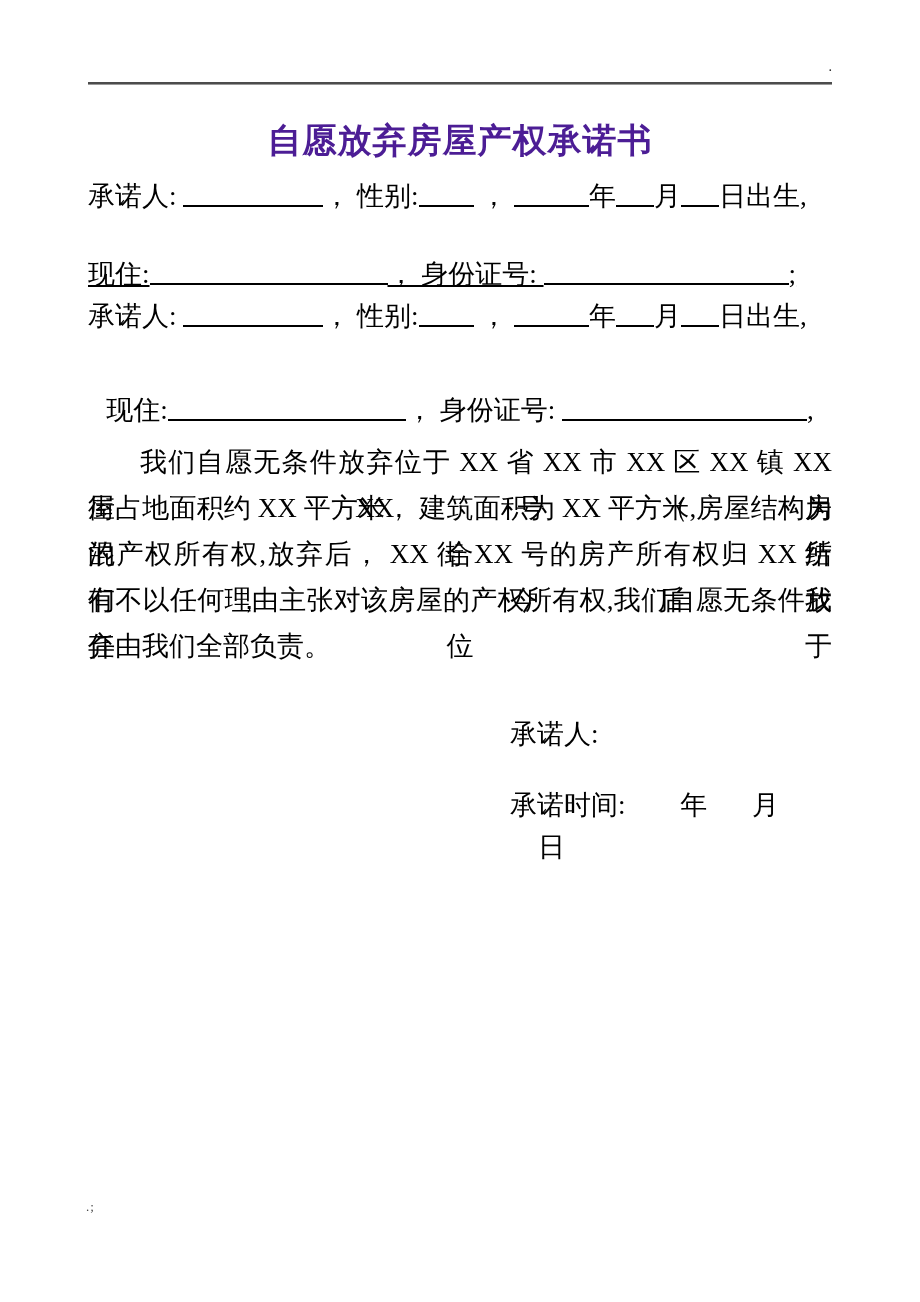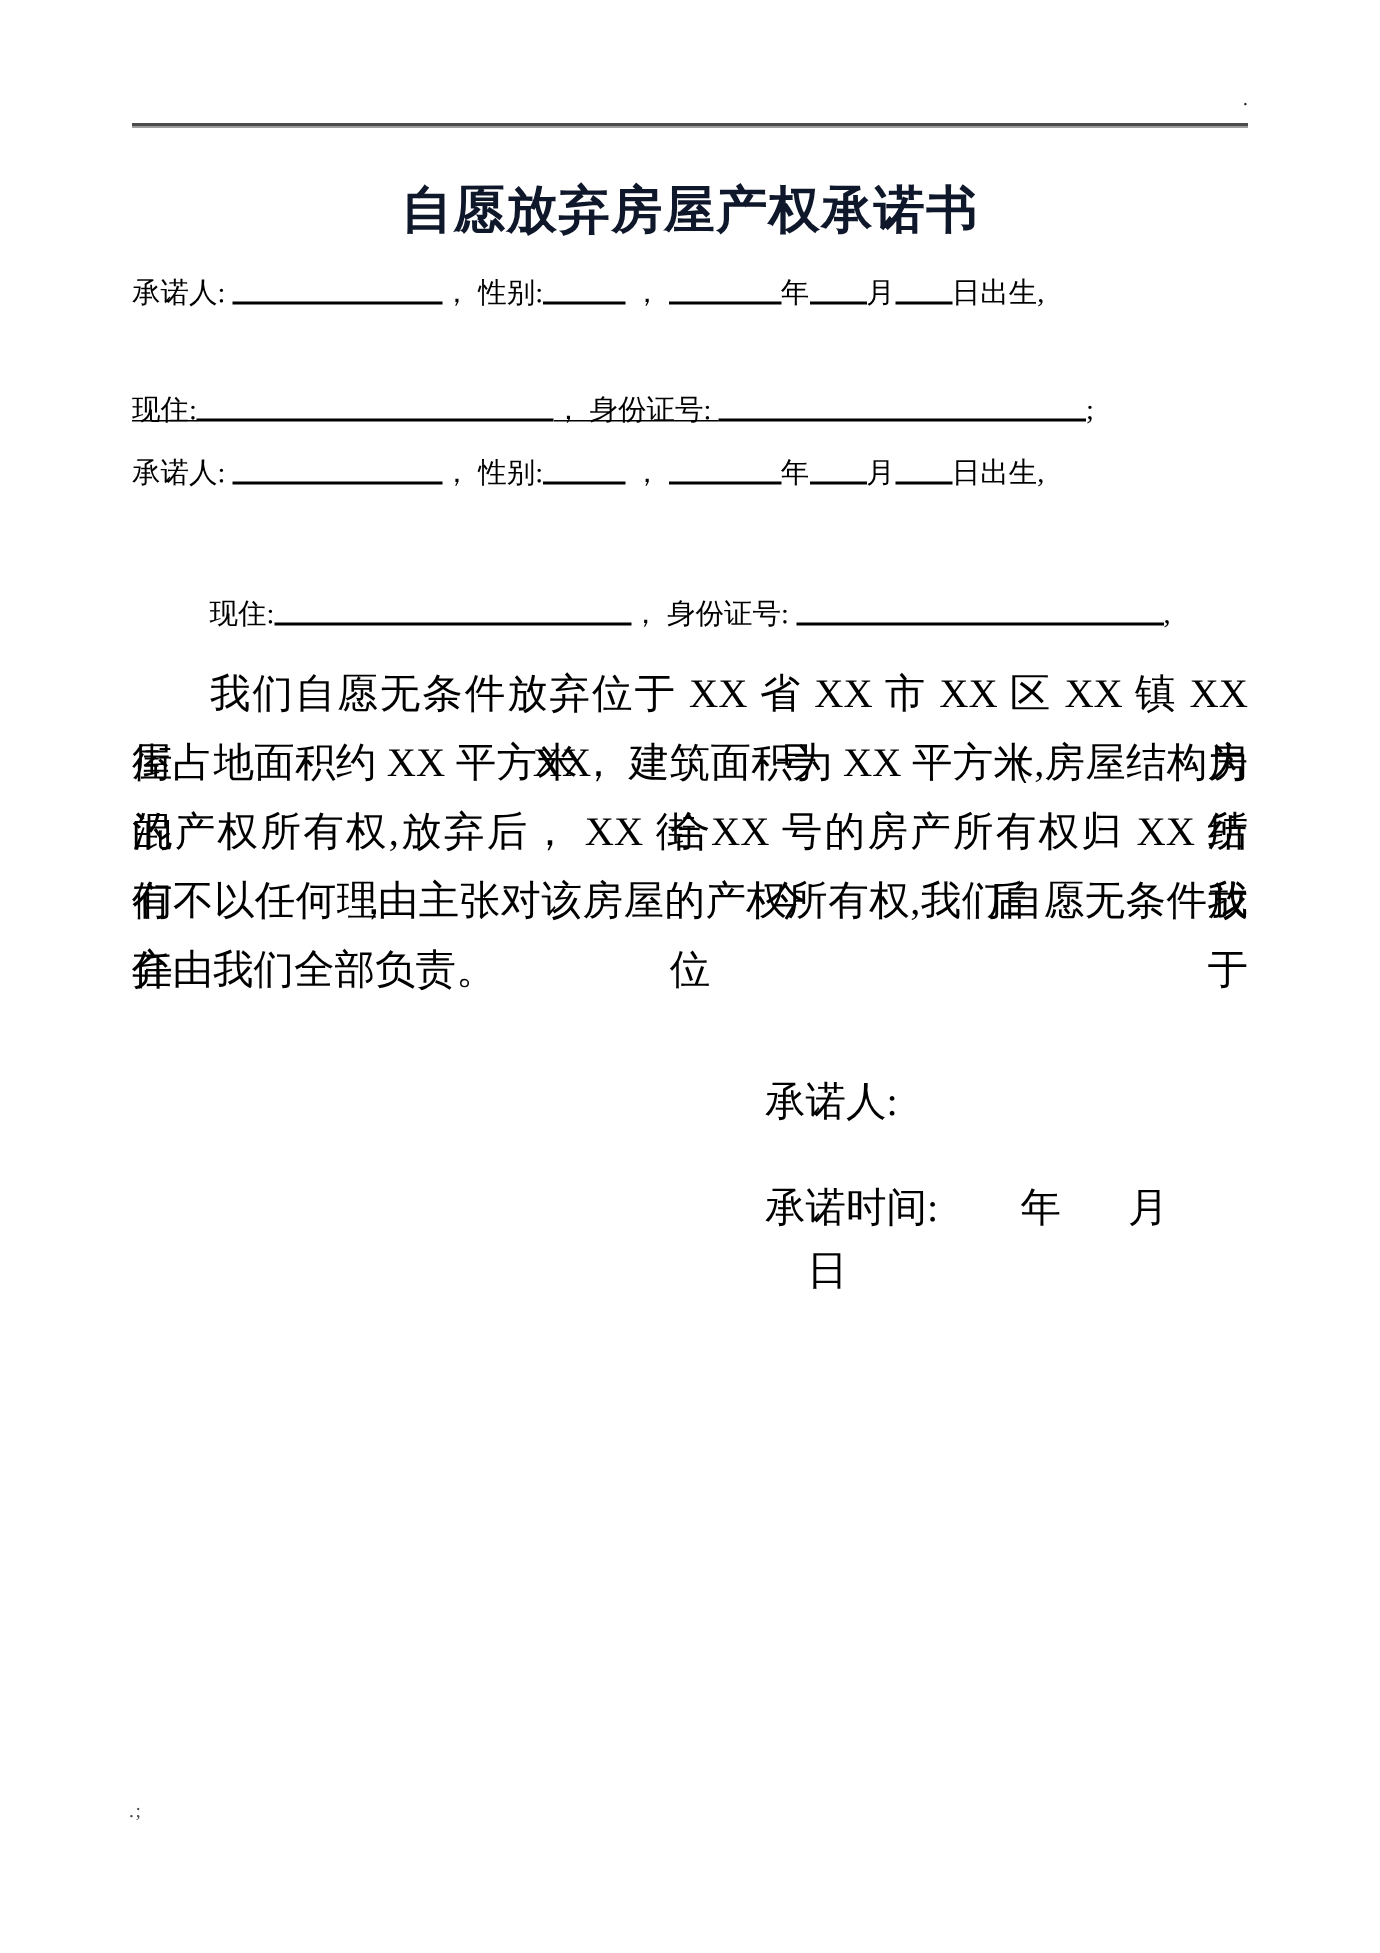--- a/index.html
+++ b/index.html
@@ -19,25 +19,25 @@
     font-size:14px;color:#222;line-height:14px;
   }
   .header-rule{
     margin-top:82px;height:3px;background:#4c4c4c;
     border-bottom:1px solid #9a9a9a;box-sizing:border-box;
   }
   .doc-title{
     display:block;margin:33px 0 0 0;
     font-family:"Liberation Sans","DejaVu Sans",sans-serif;
     font-weight:bold;font-size:34px;line-height:44px;
-    text-align:center;letter-spacing:1px;color:#0f172a;
+    text-align:center;letter-spacing:1px;color:#4c1d95;
   }
   .form-line{
     height:42px;line-height:42px;white-space:pre;
-    font-size:19px;
+    font-size:27px;
   }
   .form-line.l1{margin-top:13px;}
   .form-line.l2{margin-top:36px;text-decoration:underline;}
   .form-line.l3{margin-top:0;}
   .form-line.l4{margin-top:52px;text-align:center;}
   .blank{
     display:inline-block;height:14px;
     border-bottom:2px solid #000;
     position:relative;top:2px;
   }

